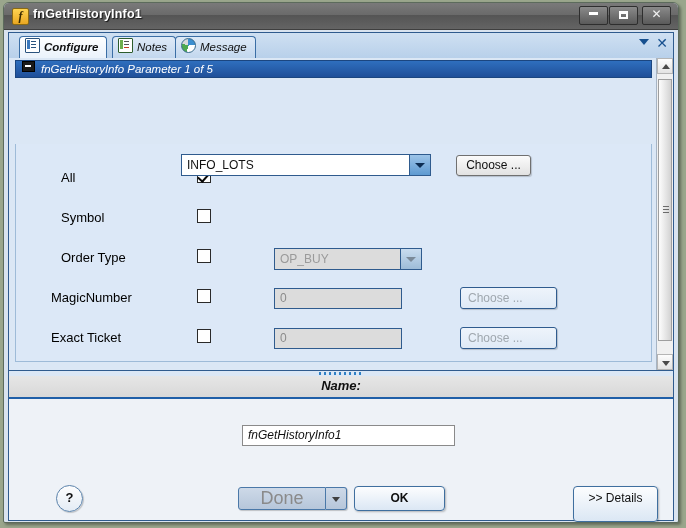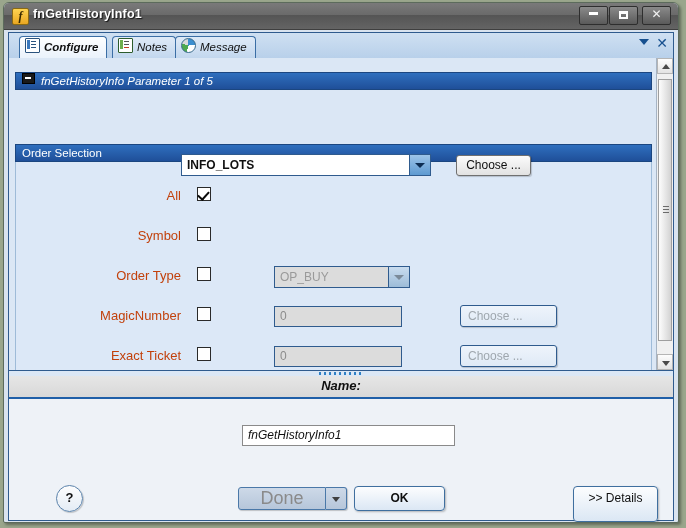--- a/index.html
+++ b/index.html
@@ -151,21 +151,21 @@
   .grp-header .collapse-box::after {
     content:""; position:absolute; left:2px; top:3px; width:6px; height:2px; background:#fff;
   }
   .grp-header .ghtext { font-style:italic; }
   .grp-body {
     background:#dce8f7;
     border:1px solid #9ebbd8;
     border-top:none;
     box-sizing:border-box;
   }
-  #param-group { position:absolute; left:4px; top:12px; width:637px; }
+  #param-group { position:absolute; left:4px; top:0; width:637px; }
   #param-body { height:57px; position:relative; }
 
   .fld-label {
     position:absolute;
     font-size:13px; color:#1a1a1a;
     text-align:right;
   }
   #type-icon {
     position:absolute; left:100px; top:15px; width:12px; height:12px;
     background:#ffffff; border:1px solid #7a7a9a;
@@ -193,39 +193,39 @@
   }
   .combo .arrowbox::after {
     content:""; position:absolute; left:5px; top:8px;
     width:0;height:0;border-left:5px solid transparent;border-right:5px solid transparent;
     border-top:5px solid #0d2d52;
   }
   .combo.disabled { background:#dcdcdc; color:#9a9a9a; }
   .combo.disabled .arrowbox { background:linear-gradient(to bottom,#c9dcef,#9dbcd8); }
   .combo.disabled .arrowbox::after { border-top-color:#7b8a99; }
 
-  #type-combo { left:172px; top:96px; width:250px;font-weight:bold; }
+  #type-combo { left:172px; top:96px; width:250px; }
 
   .btn {
     position:absolute;
     border:1px solid #707070;
     border-radius:3px;
     background:linear-gradient(to bottom,#fbfbfb,#e2e2e2);
     font-size:12px; color:#101010;
     text-align:center;
     box-sizing:border-box;
     box-shadow: 1px 1px 1px rgba(0,0,0,0.18);
   }
   #choose-type-btn { left:447px; top:97px; width:75px; height:21px; line-height:19px; }
 
   
   #order-group { position:absolute; left:4px; top:84px; width:637px; }
   #order-body { height:218px; position:relative; }
 
-  .row-label { font-size:13px; color:#c2410c; position:absolute; text-align:right; width:120px; }
+  .row-label { font-size:13px; color:#000000; position:absolute; width:120px; }
   .chk {
     position:absolute; width:14px; height:14px;
     background:#ffffff; border:1px solid #2a2a2a; box-sizing:border-box;
   }
   .chk.checked::after {
     content:"";
     position:absolute; left:2px; top:1px;
     width:5px; height:9px;
     border:solid #0a0a0a; border-width:0 2px 2px 0;
     transform:rotate(42deg);
@@ -395,34 +395,31 @@
     <div id="pane">
       <div id="pane-inner">
 
         <div id="param-group">
           <div class="grp-header">
             <span class="collapse-box"></span><span class="ghtext">fnGetHistoryInfo Parameter 1 of 5</span>
           </div>
         </div>
 
         <div id="order-group">
-          <div class="grp-header">
-            <span class="ghtext" style="font-style:normal;">Order Selection</span>
-          </div>
           <div class="grp-body" id="order-body">
 
             <div class="row-label" style="left:45px; top:26px;">All</div>
             <div class="chk checked" style="left:181px; top:25px;"></div>
 
             <div class="row-label" style="left:45px; top:66px;">Symbol</div>
             <div class="chk" style="left:181px; top:65px;"></div>
 
             <div class="row-label" style="left:45px; top:106px;">Order Type</div>
             <div class="chk" style="left:181px; top:105px;"></div>
-            <div class="combo disabled" style="left:258px; top:104px; width:136px;">
+            <div class="combo disabled" style="left:258px; top:104px; width:148px;">
               <span>OP_BUY</span>
               <span class="arrowbox"></span>
             </div>
 
             <div class="row-label" style="left:35px; top:146px; width:130px;">MagicNumber</div>
             <div class="chk" style="left:181px; top:145px;"></div>
             <div class="txtfield" style="left:258px; top:144px; width:128px;">0</div>
             <div class="choose-disabled" style="left:444px; top:143px; width:97px;">Choose ...</div>
 
             <div class="row-label" style="left:35px; top:186px; width:130px;">Exact Ticket</div>

